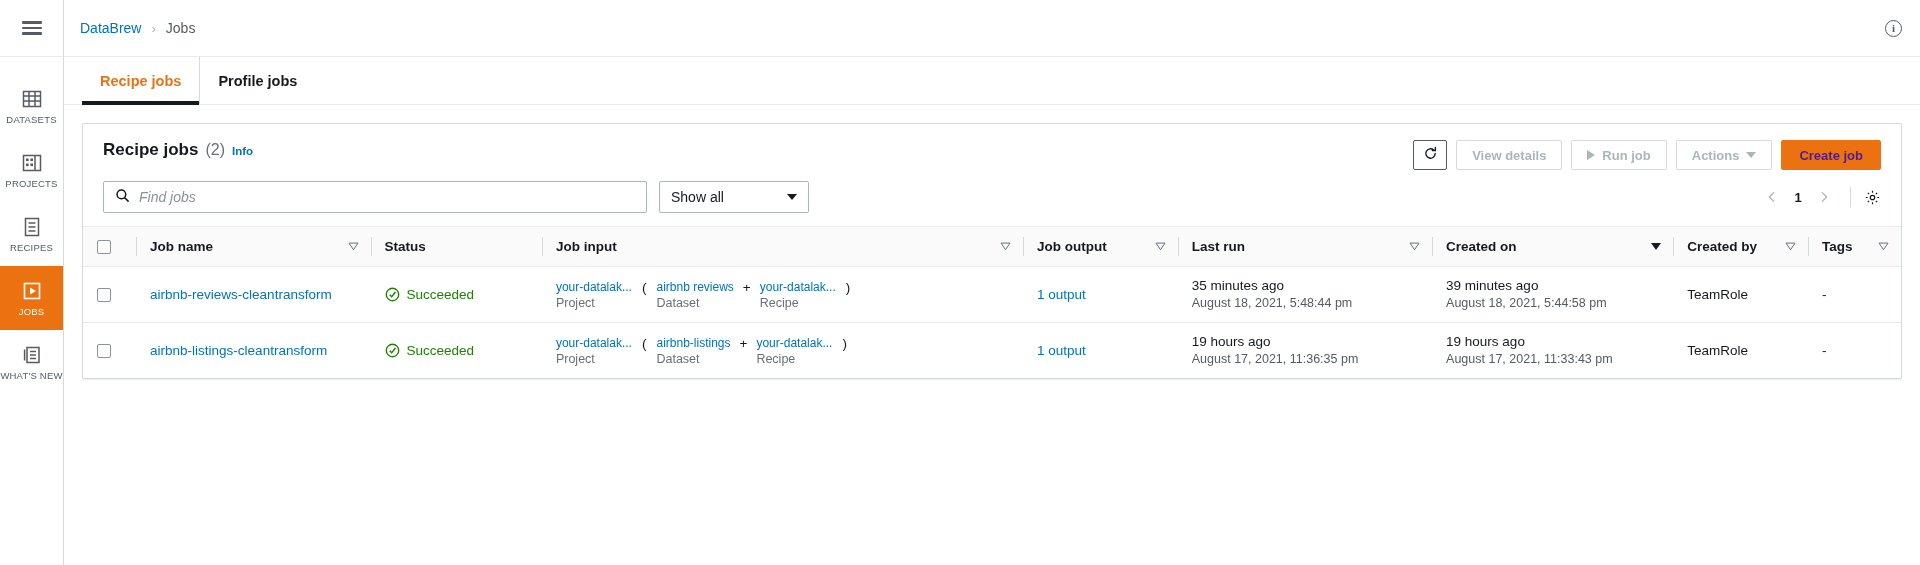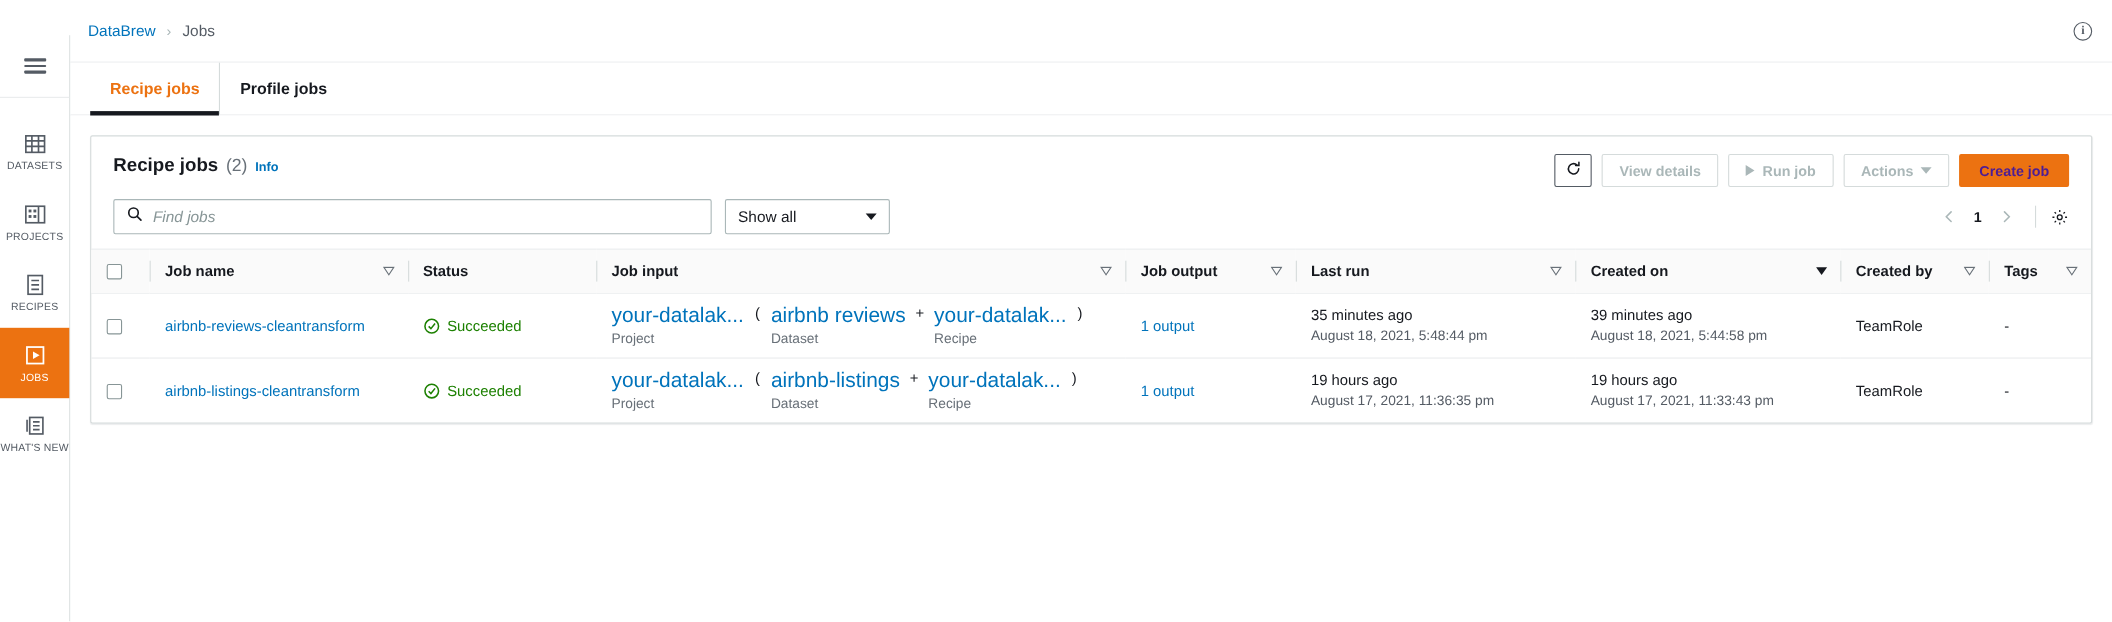--- a/index.html
+++ b/index.html
@@ -14,21 +14,20 @@
   
   .app { display: flex; width: 1920px; height: 565px; }
 
   
   .rail {
     width: 64px; flex: 0 0 64px;
     background: #ffffff;
     border-right: 1px solid #d5dbdb;
     display: flex; flex-direction: column;
     align-items: stretch;
-    margin-top: 32px;
   }
   .rail-top {
     height: 57px; border-bottom: 1px solid #e9ebed;
     display: flex; align-items: center; justify-content: center;
   }
   .hamburger { width: 20px; display: flex; flex-direction: column; gap: 3px; cursor: pointer; }
   .hamburger i { display: block; height: 2.5px; background: #545b64; border-radius: 1px; }
   .rail-items { padding-top: 17px; display: flex; flex-direction: column; }
   .rail-item {
     height: 64px; display: flex; flex-direction: column;
@@ -199,21 +198,21 @@
     background: #fff; display: inline-block; cursor: pointer; vertical-align: middle;
   }
   .link { color: #0073bb; cursor: pointer; }
   .status-cell { display: flex; align-items: center; gap: 7px; color: #1d8102; }
   .ok-circle { width: 15px; height: 15px; display: block; }
 
   .jobinput {
     display: flex; align-items: flex-start; gap: 0;
   }
   .ji-part { display: flex; flex-direction: column; gap: 2px; }
-  .ji-top { font-size: 19px; white-space: nowrap; }
+  .ji-top { font-size: 12px; white-space: nowrap; }
   .ji-sub { font-size: 12.5px; color: #687078; }
   .ji-punct { font-size: 13.5px; color: #16191f; padding: 0 10px; }
   .ji-plus { font-size: 13.5px; color: #16191f; padding: 0 9px; }
 
   .two-line .l1 { font-size: 13.5px; color: #16191f; line-height: 1.35; }
   .two-line .l2 { font-size: 12.5px; color: #545b64; line-height: 1.35; }
 
   .dash { color: #16191f; }
 </style>
 </head>

